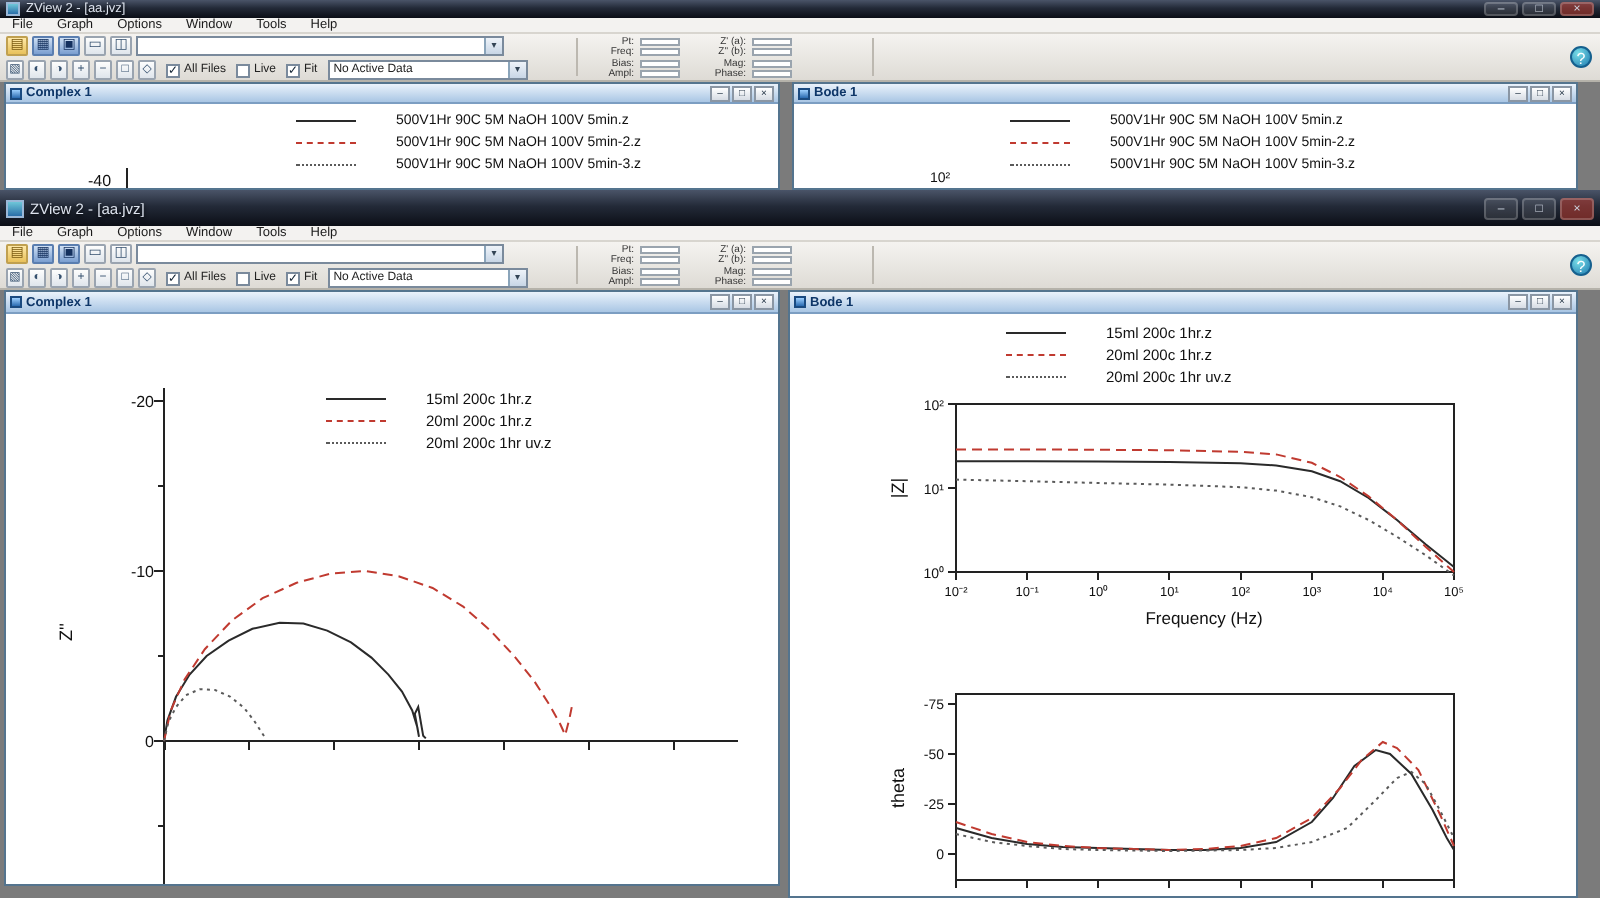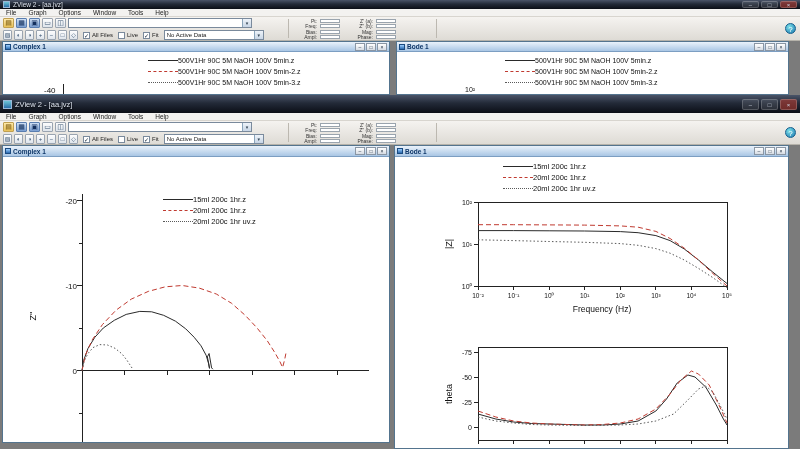--- a/index.html
+++ b/index.html
@@ -33,21 +33,21 @@
 .help{position:absolute;width:11px;height:11px;border-radius:6px;background:radial-gradient(circle at 35% 30%,#7adfe8,#1e7ab0);color:#fff;font-size:8px;line-height:11px;text-align:center;border:1px solid #15608e}
 .mdi{position:absolute;left:0;right:0;background:#7b7b7b}
 .child{position:absolute;background:#fff;border:1px solid #54748e;overflow:hidden}
 .ctitle{position:absolute;left:0;right:0;top:0;display:flex;align-items:center;gap:2px;padding:0 2px;background:linear-gradient(#eaf2fb,#a9c6e4);border-bottom:1px solid #7c9ec2;color:#0e3668}
 .ctxt{font-size:6.5px;font-weight:bold;white-space:nowrap}
 .cico{width:6px;height:6px;background:linear-gradient(#9ed0ff,#2a6ab0);border:1px solid #1a4a80;flex:none}
 .cbtns{margin-left:auto;display:flex;gap:1px}
 .cb{width:10px;height:8px;background:linear-gradient(#fff,#d6dce4);border:1px solid #8a96a4;font-size:5px;line-height:6px;text-align:center;color:#234}
 .ccontent{position:absolute;left:0;right:0;bottom:0;background:#fff;overflow:hidden}
 .legend{position:absolute}
-.lrow{display:flex;align-items:center;height:11px;gap:0}
+.lrow{display:flex;align-items:center;height:11px;gap:20px}
 .lsample{width:30px;height:0;flex:none}
 .ls-solid{border-top:1px solid #2a2a2a}
 .ls-dashed{border-top:1px dashed #c03a30}
 .ls-dotted{border-top:1px dotted #5a5a5a}
 .ltext{font-size:7.5px;color:#111;white-space:nowrap}
 .ltext.sm{font-size:7px}
 .ticklabel{position:absolute;font-size:8px;color:#111;white-space:nowrap}
 svg{display:block}
 svg text{font-family:"Liberation Sans",sans-serif;fill:#111}
 .axline{position:absolute;background:#222}

